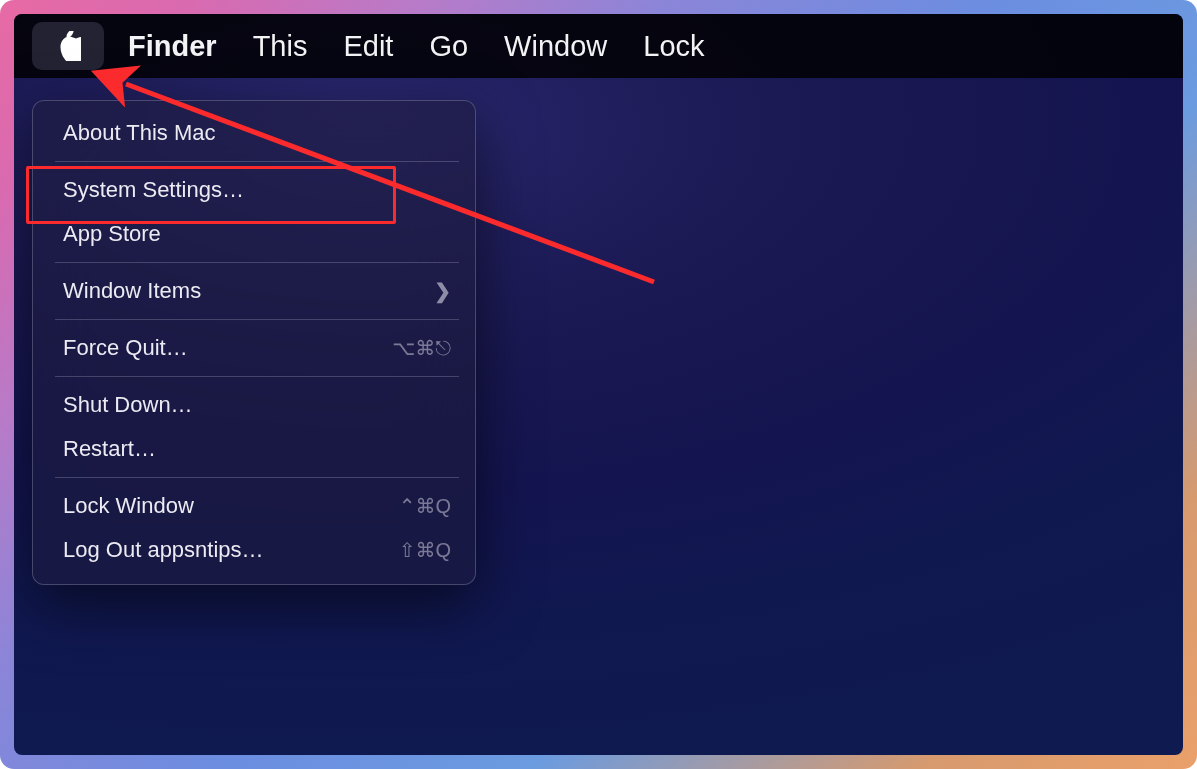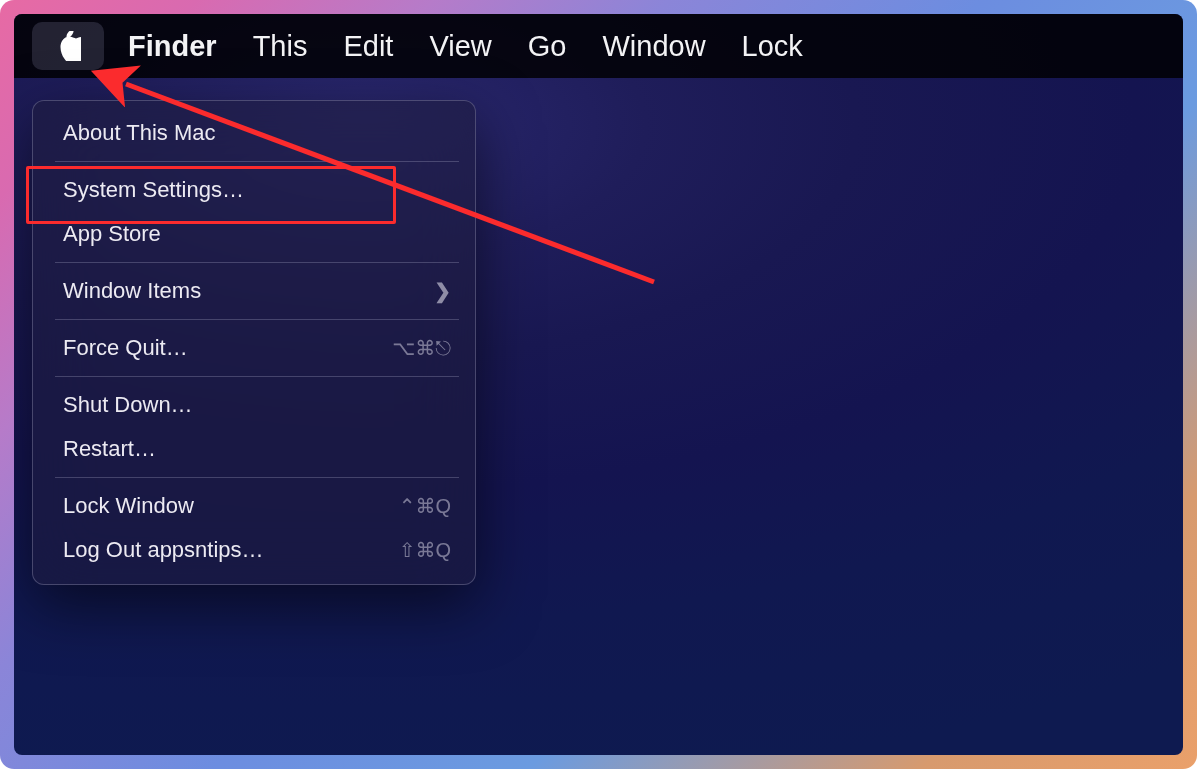--- a/index.html
+++ b/index.html
@@ -112,21 +112,20 @@
 
     <div class="menubar">
       <div class="apple-button">
         <svg class="apple-icon" viewBox="0 0 170 200">
           <path d="M131 46c-9 0-23 -10 -38 -10c-20 0-38 12-48 30c-21 36-6 89 15 118c10 14 21 30 37 30c15 0 20-10 38-10c18 0 23 10 38 10c16 0 26-15 36-29c11-17 15-33 16-34c-1 0-30-12-30-46c0-29 23-42 24-43c-13-19-33-21-40-22c-18-2-34 10-42 10z M110 28c8-10 14-24 12-38c-12 1-27 8-35 18c-8 9-14 23-12 37c13 1 27-7 35-17z"></path>
         </svg>
       </div>
       <div class="menubar-item active-app">Finder</div>
       <div class="menubar-item">This</div>
       <div class="menubar-item">Edit</div>
-      <div class="menubar-item">View</div>
       <div class="menubar-item">Go</div>
       <div class="menubar-item">Window</div>
       <div class="menubar-item">Lock</div>
     </div>
 
     <div class="dropdown">
 
       <div class="menu-section">
         <div class="menu-item">
           <span class="menu-label">About This Mac</span>

